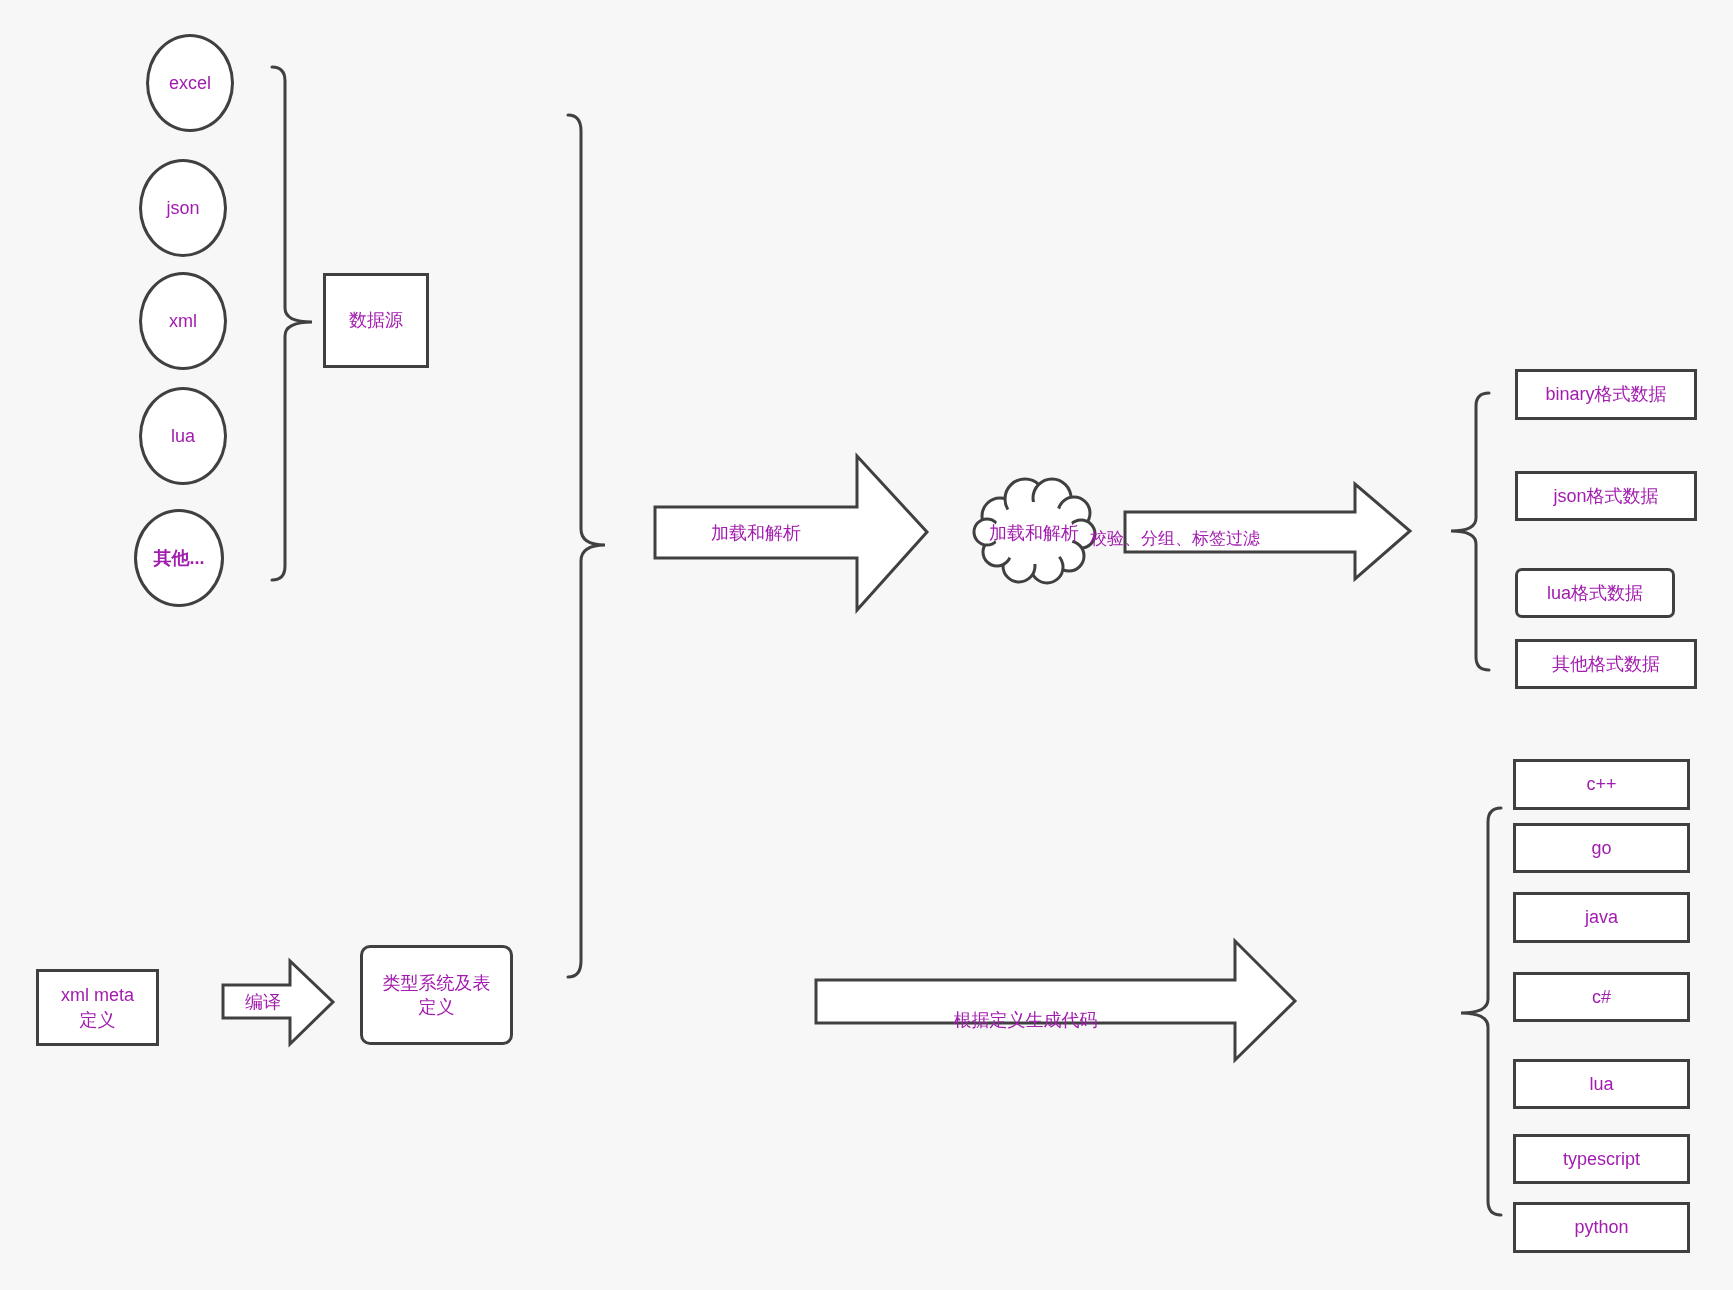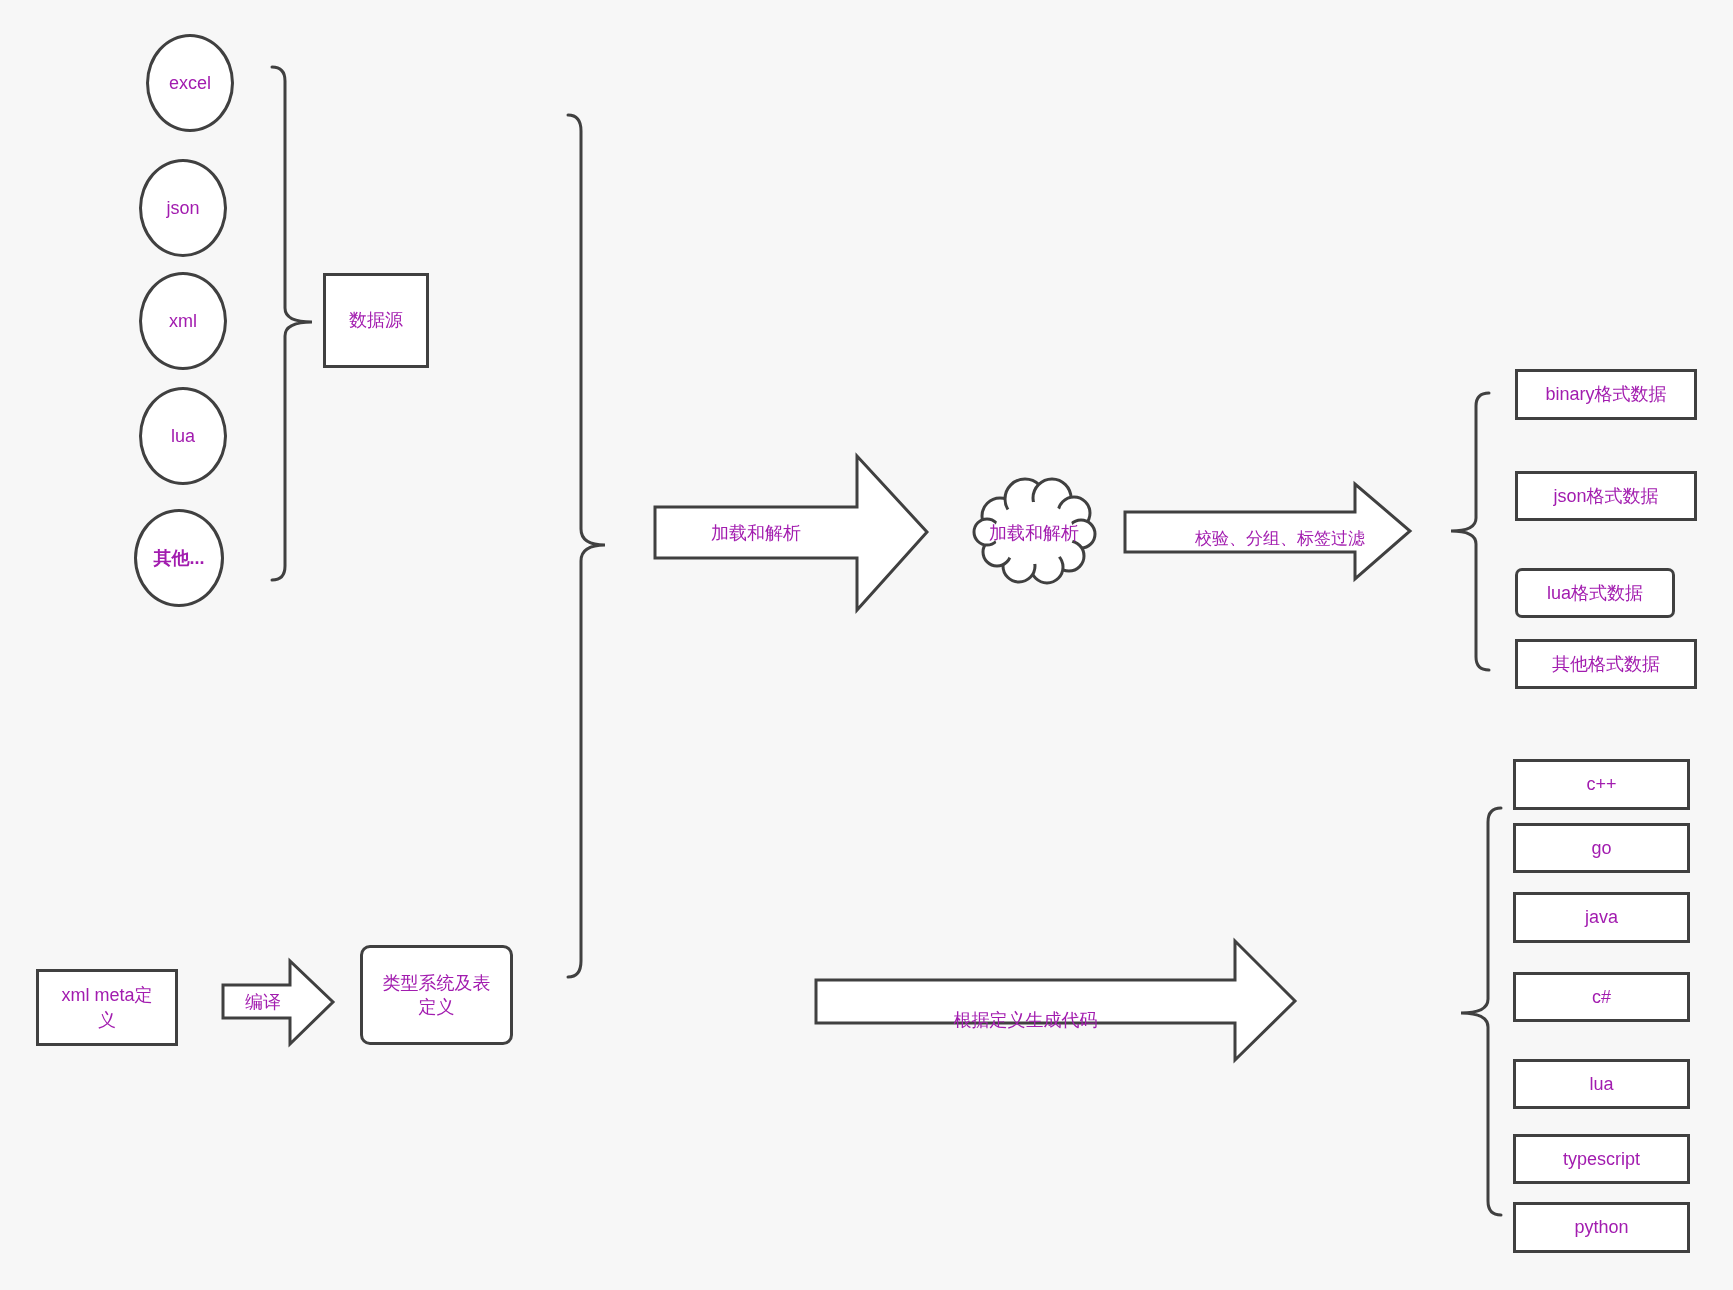--- a/index.html
+++ b/index.html
@@ -63,25 +63,25 @@
   <div class="node ellipse" style="left:146px;top:34px;width:88px;height:98px;">excel</div>
   <div class="node ellipse" style="left:139px;top:159px;width:88px;height:98px;">json</div>
   <div class="node ellipse" style="left:139px;top:272px;width:88px;height:98px;">xml</div>
   <div class="node ellipse" style="left:139px;top:387px;width:88px;height:98px;">lua</div>
   <div class="node ellipse" style="left:134px;top:509px;width:90px;height:98px;font-weight:bold;">其他...</div>
 
   <div class="node" style="left:323px;top:273px;width:106px;height:95px;">数据源</div>
 
   <div class="label" style="left:655px;top:507px;width:202px;height:51px;">加载和解析</div>
   <div class="label" style="left:978px;top:505px;width:112px;height:56px;">加载和解析</div>
-  <div class="label" style="left:1165px;top:512px;width:230px;height:52px;font-size:17px;">校验、分组、标签过滤</div>
+  <div class="label" style="left:1060px;top:512px;width:230px;height:52px;font-size:17px;">校验、分组、标签过滤</div>
   <div class="label" style="left:816px;top:998px;width:419px;height:43px;">根据定义生成代码</div>
   <div class="label" style="left:221px;top:985px;width:84px;height:33px;">编译</div>
 
-  <div class="node" style="left:36px;top:969px;width:142px;height:77px;padding:16px 18px;white-space:normal;">xml meta定义</div>
+  <div class="node" style="left:36px;top:969px;width:123px;height:77px;padding:16px 18px;white-space:normal;">xml meta定义</div>
   <div class="node rounded" style="left:360px;top:945px;width:153px;height:100px;padding:0 18px;white-space:normal;">类型系统及表定义</div>
 
   <div class="node" style="left:1515px;top:369px;width:182px;height:51px;">binary格式数据</div>
   <div class="node" style="left:1515px;top:471px;width:182px;height:50px;">json格式数据</div>
   <div class="node" style="left:1515px;top:568px;width:160px;height:50px;border-radius:7px;">lua格式数据</div>
   <div class="node" style="left:1515px;top:639px;width:182px;height:50px;">其他格式数据</div>
 
   <div class="node" style="left:1513px;top:759px;width:177px;height:51px;">c++</div>
   <div class="node" style="left:1513px;top:823px;width:177px;height:50px;">go</div>
   <div class="node" style="left:1513px;top:892px;width:177px;height:51px;">java</div>

